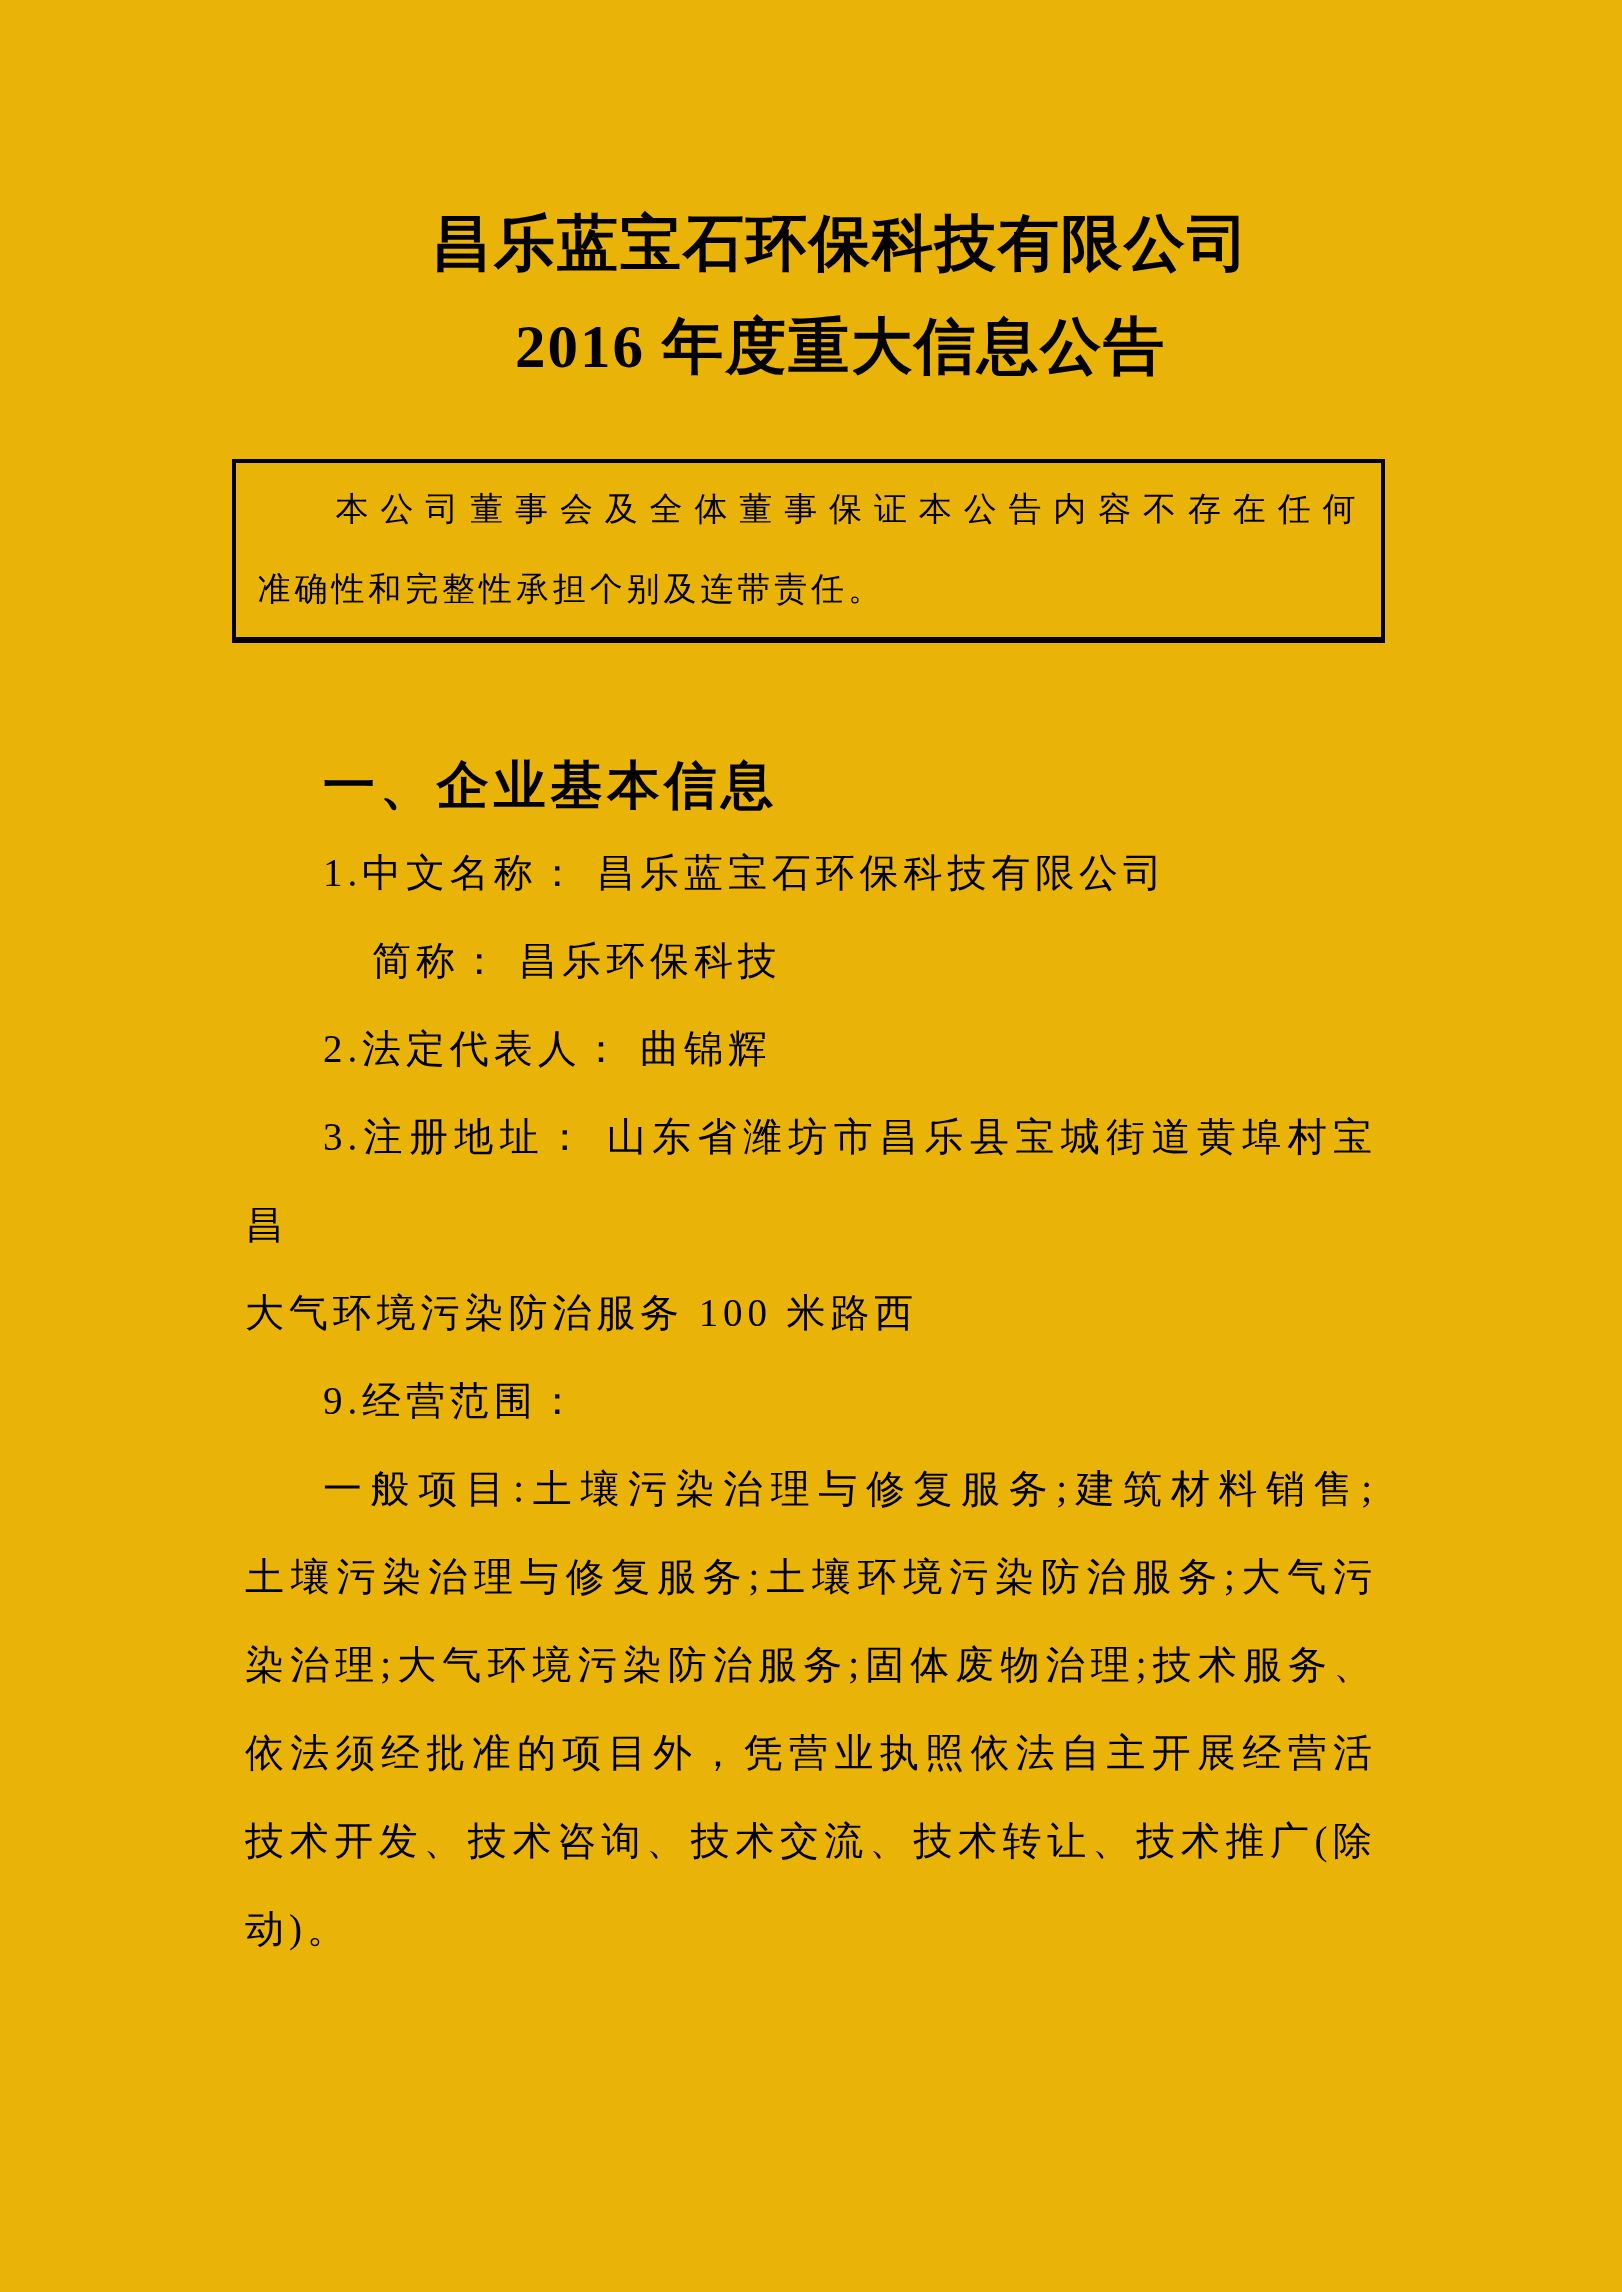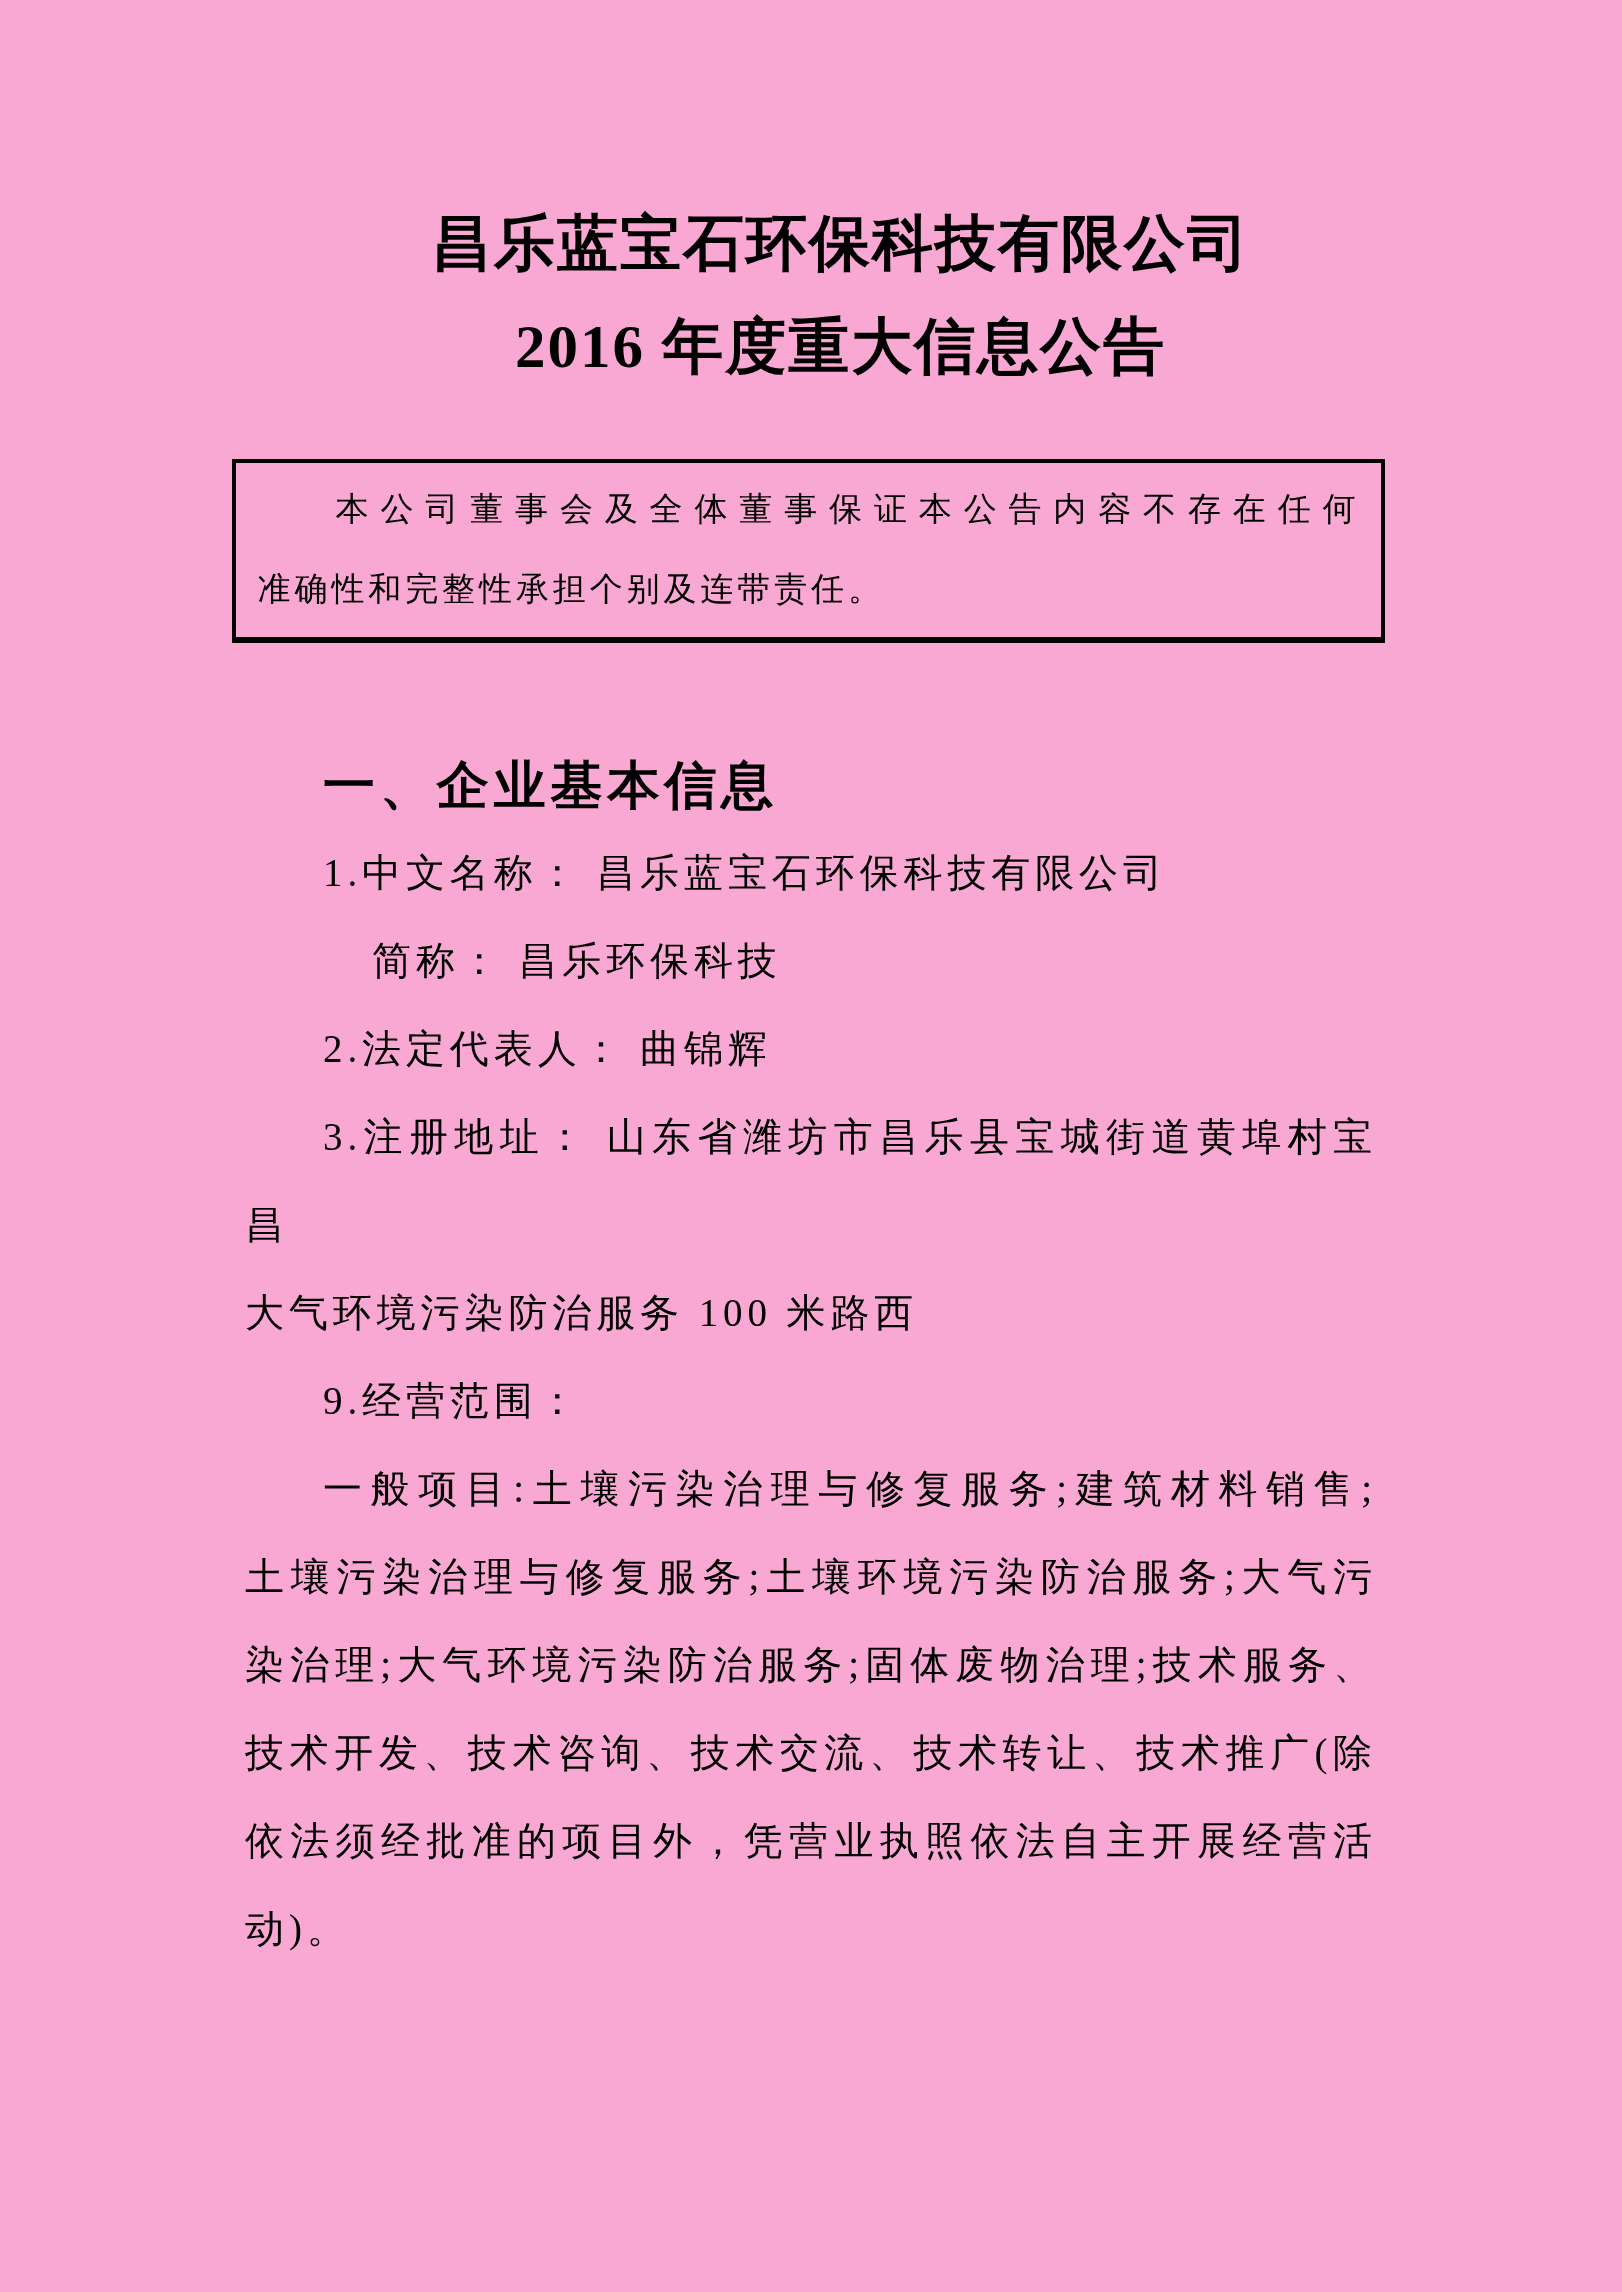--- a/index.html
+++ b/index.html
@@ -5,21 +5,21 @@
   html, body {
     margin: 0;
     padding: 0;
     background: #e8e8e8;
   }
   .page {
     position: relative;
     width: 1622px;
     height: 2293px;
     margin: 0 auto;
-    background: #f9a8d4;
+    background: #eab308;
     color: #000000;
     font-family: "Liberation Serif", "DejaVu Serif", serif;
     overflow: hidden;
   }
   
   .title-block {
     padding-top: 192px;
     margin-left: 59px;
     text-align: center;
     font-weight: 700;
@@ -88,19 +88,19 @@
     <div class="line indent">2.法定代表人： 曲锦辉</div>
 
     <div class="line indent stretch">3.注册地址： 山东省潍坊市昌乐县宝城街道黄埠村宝昌</div>
     <div class="line">大气环境污染防治服务 100 米路西</div>
 
     <div class="line indent">9.经营范围：</div>
 
     <div class="line indent stretch">一般项目:土壤污染治理与修复服务;建筑材料销售;</div>
     <div class="line stretch">土壤污染治理与修复服务;土壤环境污染防治服务;大气污</div>
     <div class="line stretch">染治理;大气环境污染防治服务;固体废物治理;技术服务、</div>
+    <div class="line stretch">依法须经批准的项目外，凭营业执照依法自主开展经营活</div>
     <div class="line stretch">技术开发、技术咨询、技术交流、技术转让、技术推广(除</div>
-    <div class="line stretch">依法须经批准的项目外，凭营业执照依法自主开展经营活</div>
     <div class="line">动)。</div>
   </main>
 
 </div>
 
 
 </body></html>

